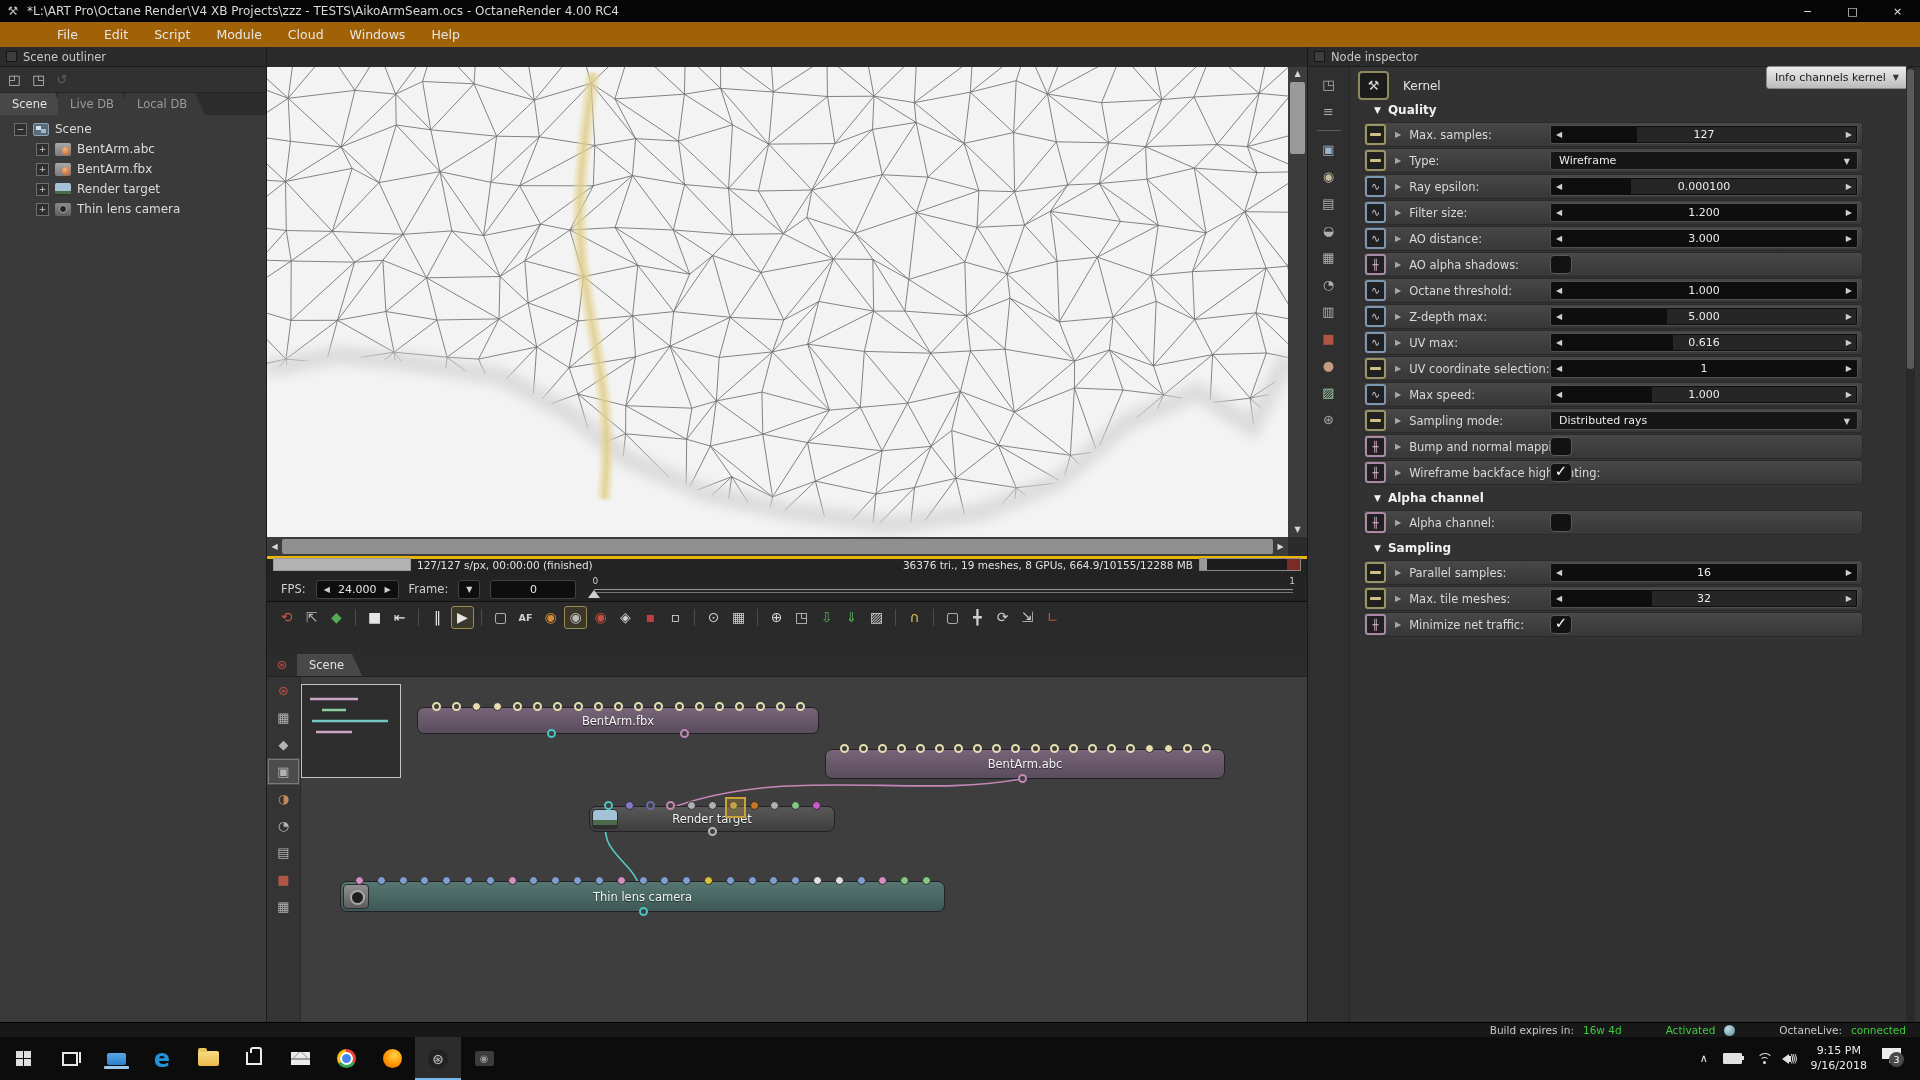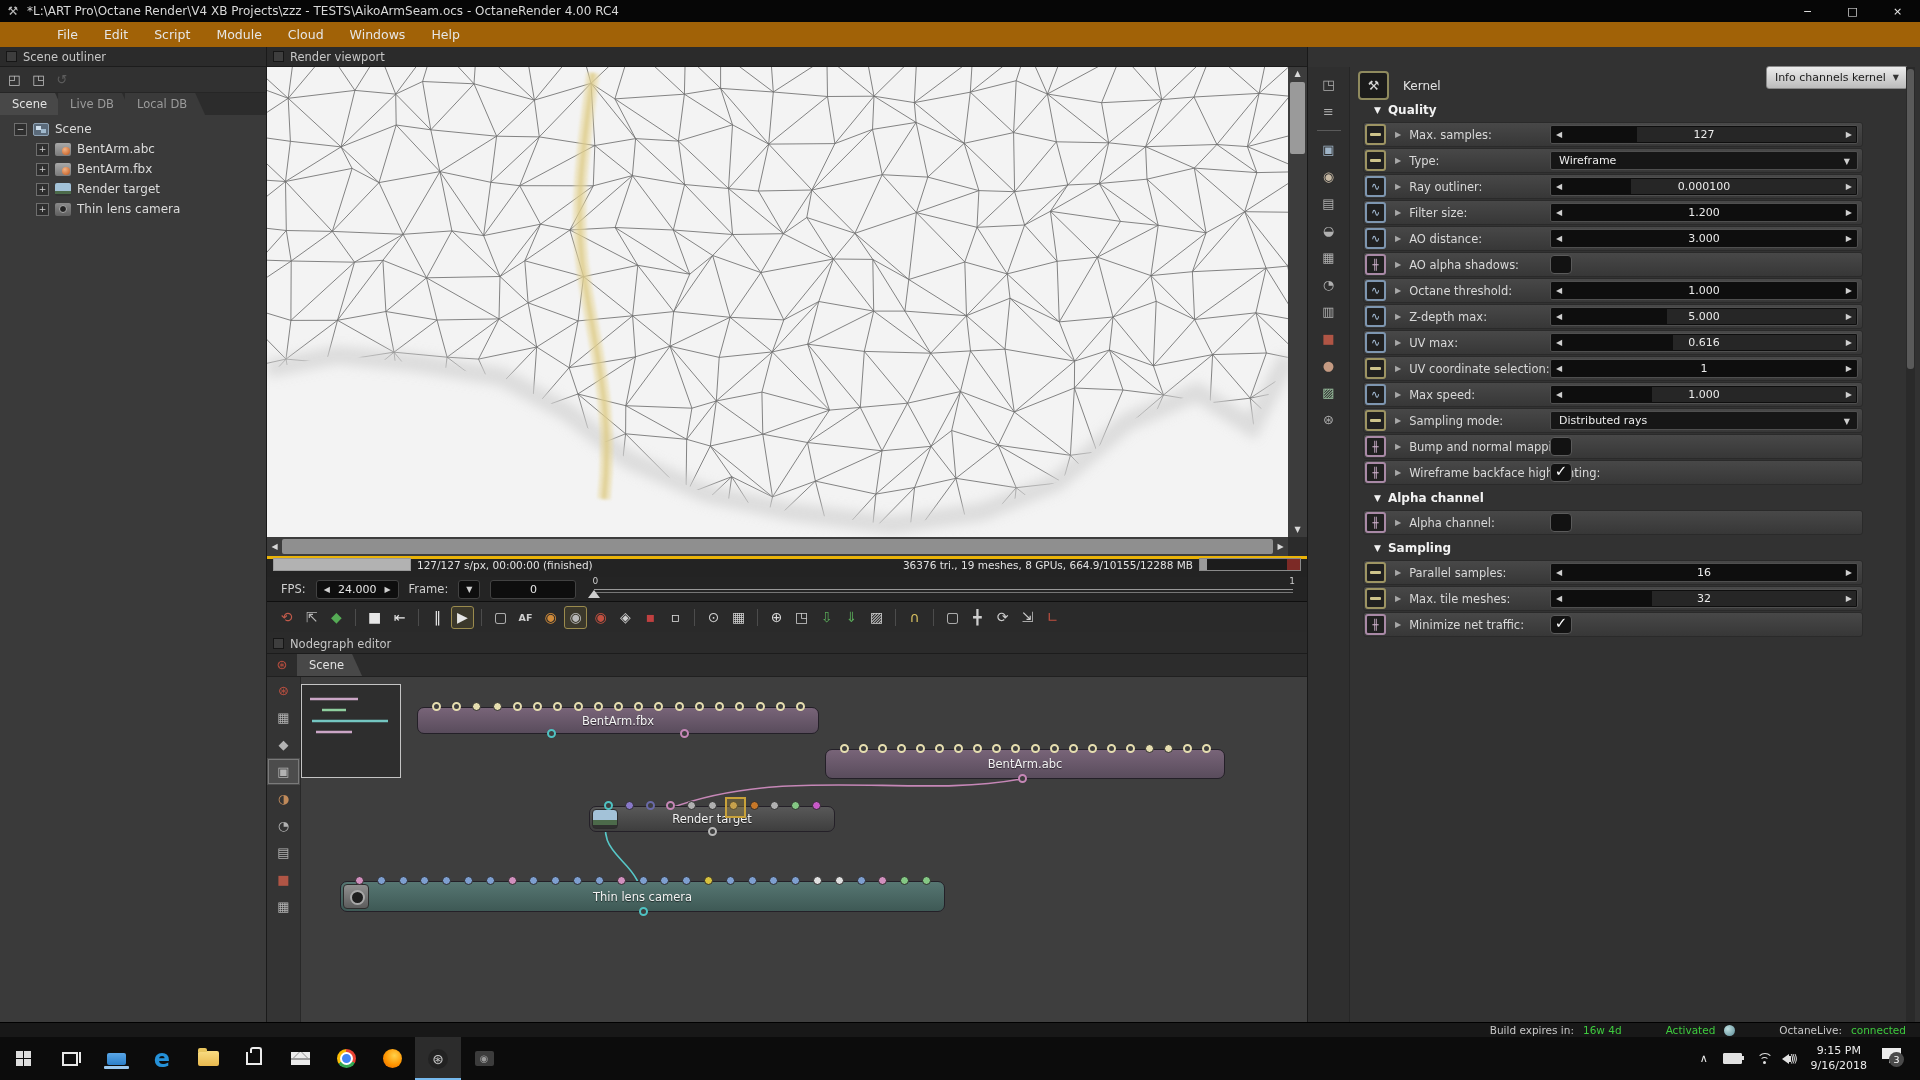--- a/index.html
+++ b/index.html
@@ -280,24 +280,20 @@
           </div>
           <div class="tree-row" style="padding-left: 36px;">
             <span class="exp">+</span>
             <span class="ti camera"></span>
             <span>Thin lens camera</span>
           </div>
         </div>
     </div>
 
     <div id="center-panel">
-      <div class="panel-hdr">
-        <span class="hdr-box"></span>
-        <span>Render viewport</span>
-      </div>
 
       <div id="viewport-wrap">
         <svg id="vp-svg" width="1021" height="470">
           <defs>
             <clipPath id="mclip">
                 <polygon points="0,0 1021,0 1021,290 985,360 930,325 860,355 790,415 715,445 625,458 525,445 440,427 360,392 300,345 235,310 150,296 70,288 0,302"></polygon>
               </clipPath>
             <filter id="blur6" x="-30%" y="-30%" width="160%" height="160%">
                 <feGaussianBlur stdDeviation="6"></feGaussianBlur>
               </filter>
@@ -391,24 +387,20 @@
           <span class="tsep"></span>
           <span class="tbtn" style="color: rgb(216, 192, 96);">∩</span>
           <span class="tsep"></span>
           <span class="tbtn" style="color: rgb(207, 207, 207);">▢</span>
           <span class="tbtn" style="color: rgb(207, 207, 207);">╋</span>
           <span class="tbtn" style="color: rgb(207, 207, 207);">⟳</span>
           <span class="tbtn" style="color: rgb(207, 207, 207);">⇲</span>
           <span class="tbtn" style="color: rgb(192, 80, 64);">∟</span>
         </div>
 
-      <div id="ng-header" class="panel-hdr">
-        <span class="hdr-box"></span>
-        <span>Nodegraph editor</span>
-      </div>
       <div id="ng-tabrow">
         <span id="ng-fit-icon">⊛</span>
         <span class="tab active">Scene</span>
       </div>
       <div id="ng-canvas">
         <svg id="wires">
             <path d="M 343,131 C 322,185 380,178 375,233" stroke="#57c8c8" stroke-width="1.6" fill="none"></path>
             <path d="M 404,131 C 520,88 650,122 754,102" stroke="#c687b7" stroke-width="1.6" fill="none"></path>
           </svg>
         <div id="ng-strip">
@@ -525,20 +517,24 @@
               <span class="pin" style="background: rgb(209, 144, 190); border: 1.5px solid rgb(44, 44, 44); left: 537.385px; top: -6px;"></span>
               <span class="pin" style="background: rgb(132, 200, 132); border: 1.5px solid rgb(44, 44, 44); left: 559.192px; top: -6px;"></span>
               <span class="pin" style="background: rgb(132, 200, 132); border: 1.5px solid rgb(44, 44, 44); left: 581px; top: -6px;"></span>
               <span class="pin" style="background: rgb(62, 62, 62); border: 2px solid rgb(79, 195, 195); left: 298px; bottom: -5px;"></span>
             </div>
           </div>
       </div>
     </div>
 
     <div id="right-panel">
+      <div class="panel-hdr">
+        <span class="hdr-box"></span>
+        <span>Node inspector</span>
+      </div>
       <div id="insp-strip">
           <div class="sicon2">◳</div>
           <div class="sicon2">≡</div>
           <div class="strip-sep"></div>
           <div class="sicon2" style="color: rgb(159, 180, 199);">▣</div>
           <div class="sicon2" style="color: rgb(199, 185, 164);">◉</div>
           <div class="sicon2">▤</div>
           <div class="sicon2">◒</div>
           <div class="sicon2">▦</div>
           <div class="sicon2">◔</div>
@@ -585,21 +581,21 @@
             <div class="pwidget">
               <div class="ddw">
                 <span class="dd-val">Wireframe</span>
                 <span class="dd-car">▼</span>
               </div>
             </div>
           </div>
           <div class="prow">
             <span class="ptype float">∿</span>
             <span class="pexp">▶</span>
-            <span class="plabel">Ray outliner:</span>
+            <span class="plabel">Ray epsilon:</span>
             <div class="pwidget">
               <div class="slider">
                 <div class="sl-light" style="left: 26%;"></div>
                 <span class="sl-ar l">◀</span>
                 <span class="sl-ar r">▶</span>
                 <span class="sl-val">0.000100</span>
               </div>
             </div>
           </div>
           <div class="prow">

